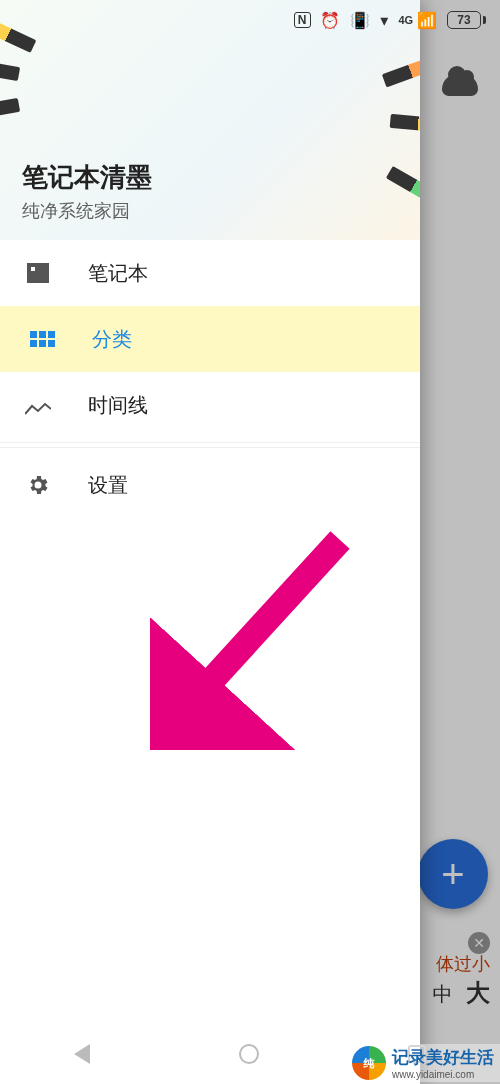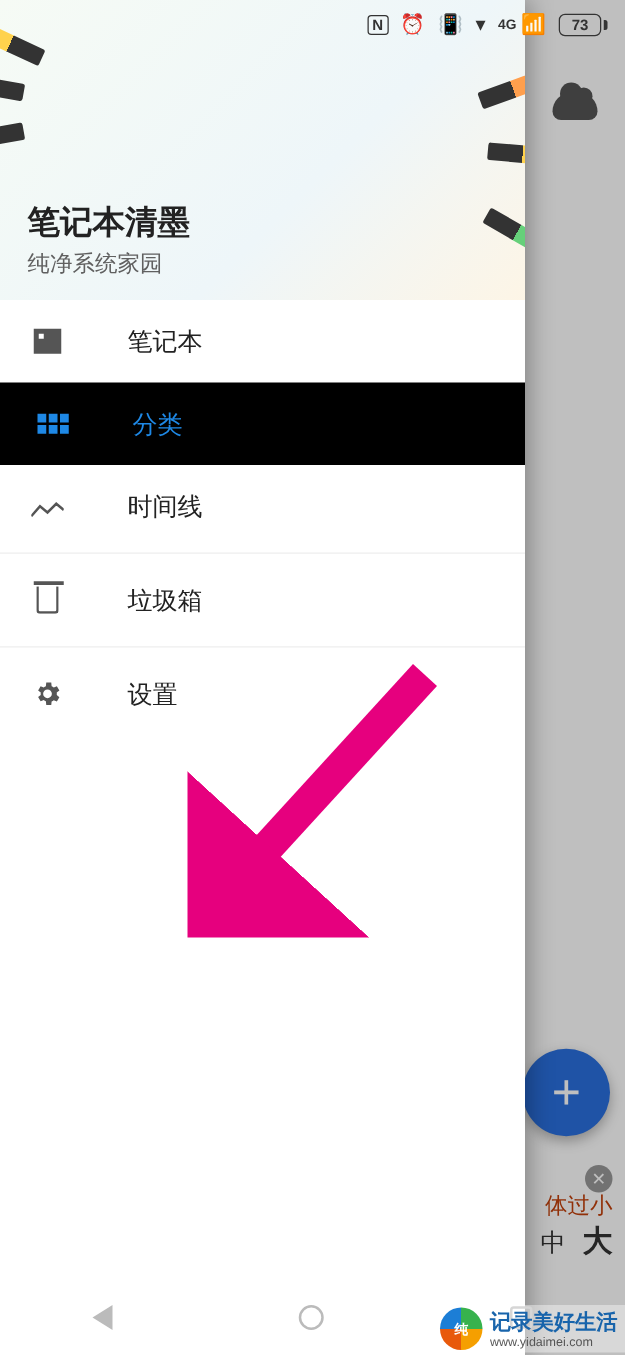--- a/index.html
+++ b/index.html
@@ -30,22 +30,22 @@
 .p1 { background:linear-gradient(90deg,#ffd24d 80%,#333 80%); top:10px; left:-100px; transform:rotate(25deg); }
 .p2 { background:linear-gradient(90deg,#66d07a 80%,#333 80%); top:55px; left:-120px; transform:rotate(10deg); }
 .p3 { background:linear-gradient(90deg,#8a5a44 80%,#333 80%); top:110px; left:-120px; transform:rotate(-10deg); }
 .p4 { background:linear-gradient(90deg,#ff9f4d 80%,#333 80%); top:50px; right:-100px; transform:rotate(160deg); }
 .p5 { background:linear-gradient(90deg,#ffd24d 80%,#333 80%); top:120px; right:-110px; transform:rotate(185deg); }
 .p6 { background:linear-gradient(90deg,#66d07a 80%,#333 80%); top:200px; right:-100px; transform:rotate(210deg); }
 .app-title { font-size:26px; font-weight:600; color:#222; }
 .app-sub { font-size:18px; color:#606060; margin-top:4px; }
 
 .menu { flex:1; overflow:auto; }
-.item { height:66px; display:flex; align-items:center; padding-left:24px; gap:50px; font-size:20px; color:#222; }
-.item.selected { background:#000000; color:#1e88e5;padding-left:28px; }
+.item { height:66px; display:flex; align-items:center; padding-left:24px; gap:36px; font-size:20px; color:#222; }
+.item.selected { background:#fef9c3; color:#1e88e5;padding-left:28px; }
 .item .icon { width:28px; height:28px; display:flex; align-items:center; justify-content:center; color:#555; }
 .item.selected .icon { color:#1e88e5; }
 .divider { height:1px; background:#eee; margin:4px 0; }
 
 
 .ic-notebook { width:22px; height:20px; background:#555; position:relative; }
 .ic-notebook::after { content:""; position:absolute; left:4px; top:4px; width:4px; height:4px; background:#fff; }
 .ic-grid { display:grid; grid-template-columns:repeat(3,7px); grid-template-rows:repeat(2,7px); gap:2px; }
 .ic-grid span { background:currentColor; }
 .ic-timeline { width:26px; height:14px; position:relative; }
@@ -142,26 +142,20 @@
               <polyline points="0,12 7,4 13,9 20,2 26,7" fill="none" stroke="#555" stroke-width="2"></polyline>
             </svg></span>
       </span>
       <span>时间线</span>
     </div>
 
     <div class="divider"></div>
 
 
 
-    <div class="item">
-      <span class="icon">
-          <span class="ic-trash"></span>
-        </span>
-      <span>垃圾箱</span>
-    </div>
 
     <div class="divider"></div>
 
     <div class="item">
       <span class="icon">
         <svg width="24" height="24" viewBox="0 0 24 24">
             <path fill="#555" d="M19.4 13a7.5 7.5 0 000-2l2.1-1.6-2-3.4-2.5 1a7.4 7.4 0 00-1.7-1L15 3h-4l-.3 2.9a7.4 7.4 0 00-1.7 1l-2.5-1-2 3.4L6.6 11a7.5 7.5 0 000 2l-2.1 1.6 2 3.4 2.5-1a7.4 7.4 0 001.7 1L11 21h4l.3-2.9a7.4 7.4 0 001.7-1l2.5 1 2-3.4zM12 15.5A3.5 3.5 0 1115.5 12 3.5 3.5 0 0112 15.5z"></path>
           </svg>
       </span>
       <span>设置</span>

